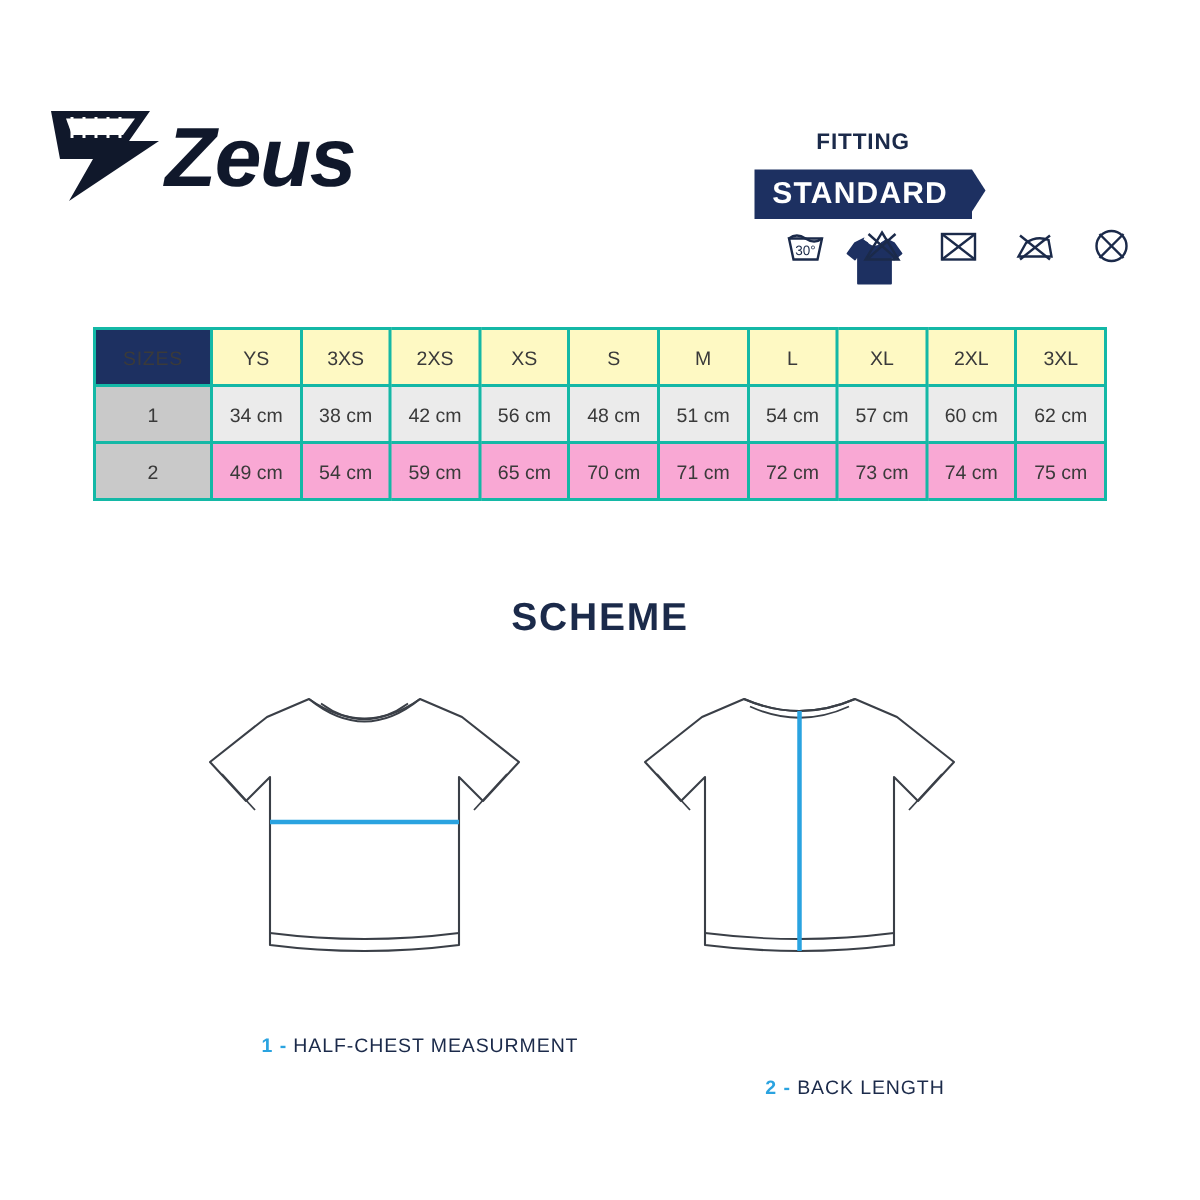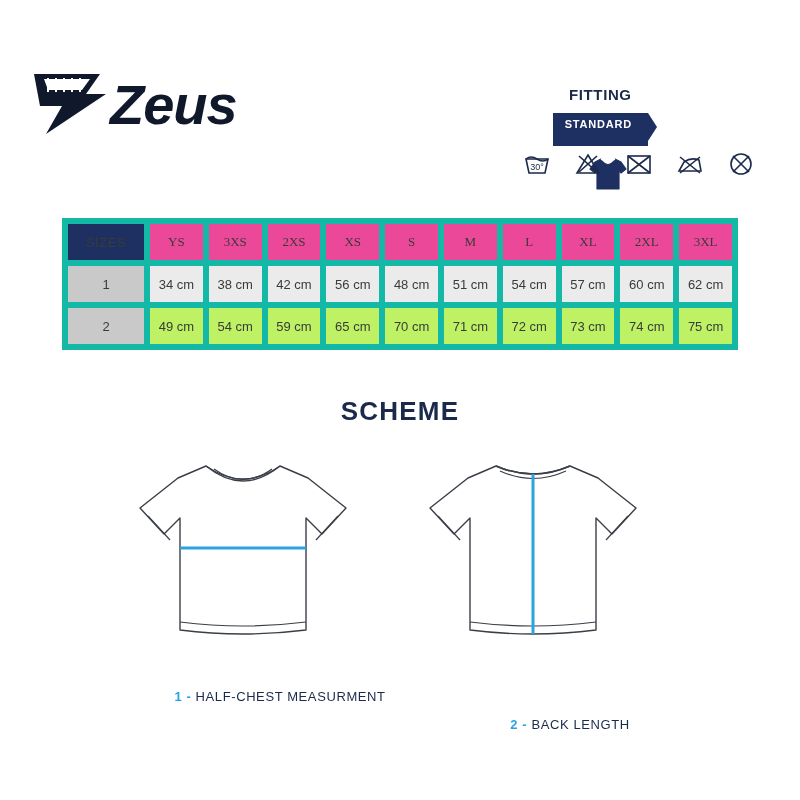--- a/index.html
+++ b/index.html
@@ -46,24 +46,24 @@
   .fitting-label {
     font-size: 15px;
     font-weight: bold;
     letter-spacing: 0.6px;
     color: #1b2a4a;
   }
   .fitting-badge {
     position: relative;
     background: #1d3061;
     color: #ffffff;
-    font-size: 11px;
+    font-size: 20px;
     font-weight: bold;
     letter-spacing: 0.8px;
-    padding: 5px 16px 16px 12px;
+    padding: 5px 16px 5px 12px;
   }
   .fitting-badge::after {
     content: "";
     position: absolute;
     right: -9px;
     top: 0;
     width: 0; height: 0;
     border-top: 14px solid transparent;
     border-bottom: 14px solid transparent;
     border-left: 9px solid #1d3061;
@@ -96,49 +96,48 @@
   table.size-table {
     border-collapse: collapse;
     width: 676px;
     table-layout: fixed;
   }
   table.size-table td, table.size-table th {
     text-align: center;
     font-size: 13px;
     height: 36px;
     padding: 0;
-    border: 6px solid #14b8a6;
+    border: 2px solid #14b8a6;
     font-weight: normal;
     color: #3a3a3a;
   }
   .hdr-sizes {
     background: #1d3061;
     color: #ffffff;
     font-size: 19px;
     font-weight: bold;
     letter-spacing: 0.5px;
     width: 76px;
   }
   .hdr-cell {
-    background: #ec4899;
+    background: #fef9c3;
     color: #ffffff;
     font-size: 13px;
     font-weight: bold;
-    font-family: Liberation Serif, serif;
   }
   .rowlabel {
     background: #c9c9c9;
     color: #4a4a4a;
     font-size: 18px;
     font-weight: bold;
     text-align: right;
     padding-right: 14px;
   }
   .row-light td.val { background: #ebebeb; }
-  .row-dark td.val { background: #bef264; }
+  .row-dark td.val { background: #f9a8d4; }
 
   
   .scheme-title {
     position: absolute;
     top: 396px;
     left: 0;
     width: 800px;
     text-align: center;
     font-size: 26px;
     font-weight: bold;

